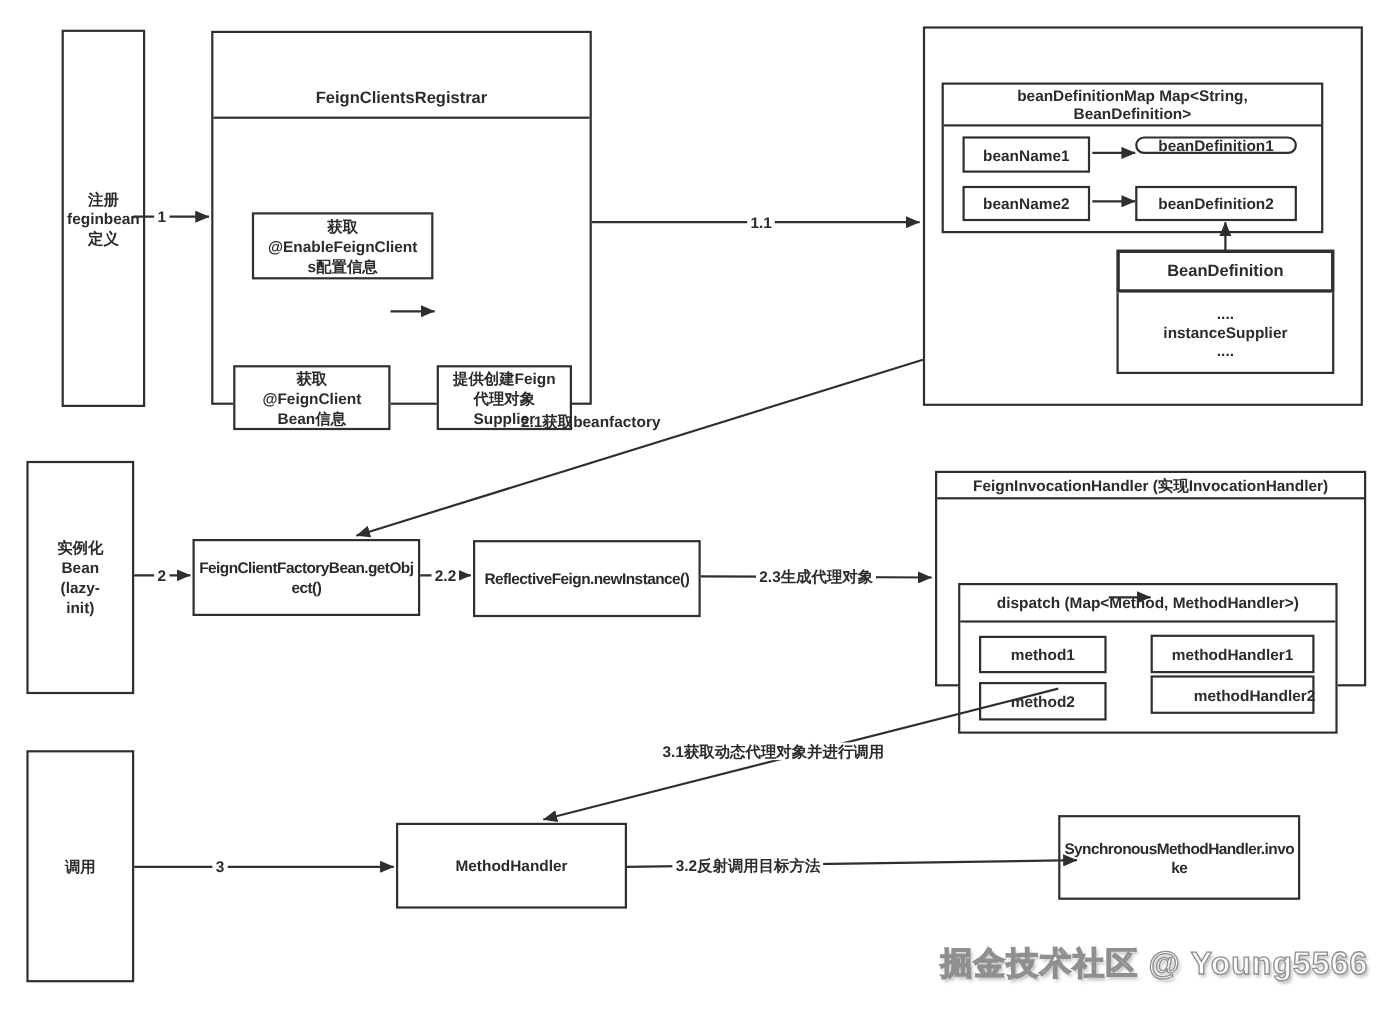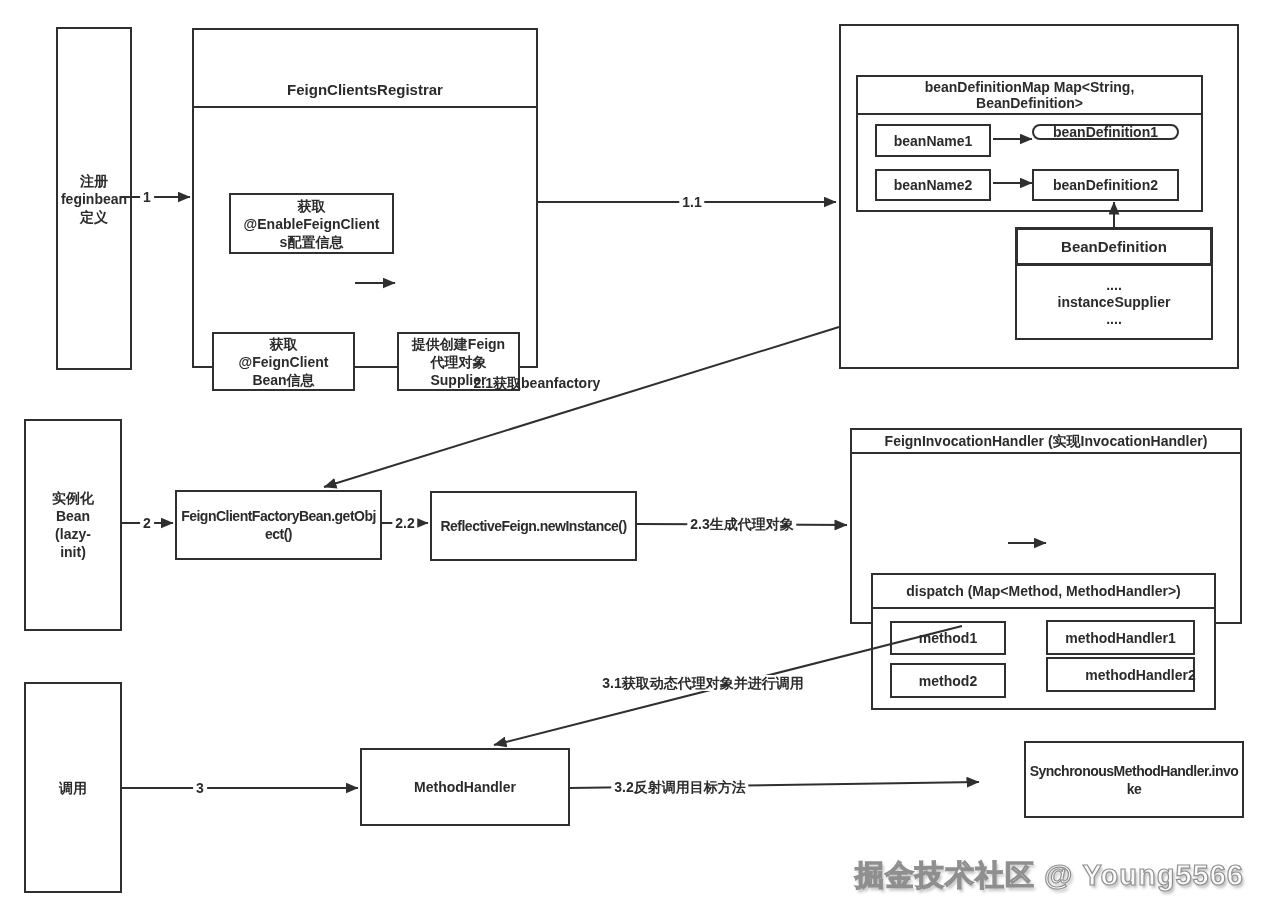--- a/index.html
+++ b/index.html
@@ -83,37 +83,37 @@
 instanceSupplier
 ....</div>
       </div>
     </div>
   </div>
 
   <div class="box flat code" style="left:175px;top:490px;width:207px;height:70px;">FeignClientFactoryBean.getObj
 ect()</div>
   <div class="box flat code" style="left:430px;top:491px;width:207px;height:70px;">ReflectiveFeign.newInstance()</div>
 
-  <div class="box frame" style="left:850px;top:428px;width:392px;height:196px;gap:43px;">
+  <div class="box frame" style="left:850px;top:428px;width:392px;height:196px;">
     <div class="hd" style="height:22px;font-size:14px;">FeignInvocationHandler (实现InvocationHandler)</div>
     <div class="bd">
       <div class="cell frame" style="left:19px;top:29px;width:345px;height:137px;flex-direction:column;display:flex;align-items:stretch;margin-top:47px;">
         <div class="hd" style="height:32px;font-size:14px;">dispatch (Map&lt;Method, MethodHandler&gt;)</div>
         <div class="bd">
           <div class="cell" style="left:17px;top:12px;width:116px;height:34px;">method1</div>
           <div class="cell" style="left:173px;top:11px;width:149px;height:35px;">methodHandler1</div>
           <div class="cell" style="left:17px;top:54px;width:116px;height:35px;">method2</div>
           <div class="cell" style="left:173px;top:48px;width:149px;height:35px;padding-left:40px;">methodHandler2</div>
         </div>
       </div>
     </div>
   </div>
 
   <div class="box flat" style="left:360px;top:748px;width:210px;height:78px;">MethodHandler</div>
-  <div class="box flat code" style="left:1024px;top:741px;width:220px;height:77px;">SynchronousMethodHandler.invo
+  <div class="box flat code" style="left:962px;top:741px;width:220px;height:77px;">SynchronousMethodHandler.invo
 ke</div>
 
   <svg class="overlay" width="1266" height="918" viewBox="0 0 1266 918">
     <defs>
       <marker id="ah" markerUnits="userSpaceOnUse" markerWidth="13" markerHeight="11" refX="12.5" refY="5.5" orient="auto">
         <path d="M0,0 L13,5.5 L0,11 Z" fill="#2f2f2f"></path>
       </marker>
     </defs>
     <g stroke="#2f2f2f" stroke-width="2" fill="none">
       <line x1="121" y1="197" x2="190" y2="197" marker-end="url(#ah)"></line>

